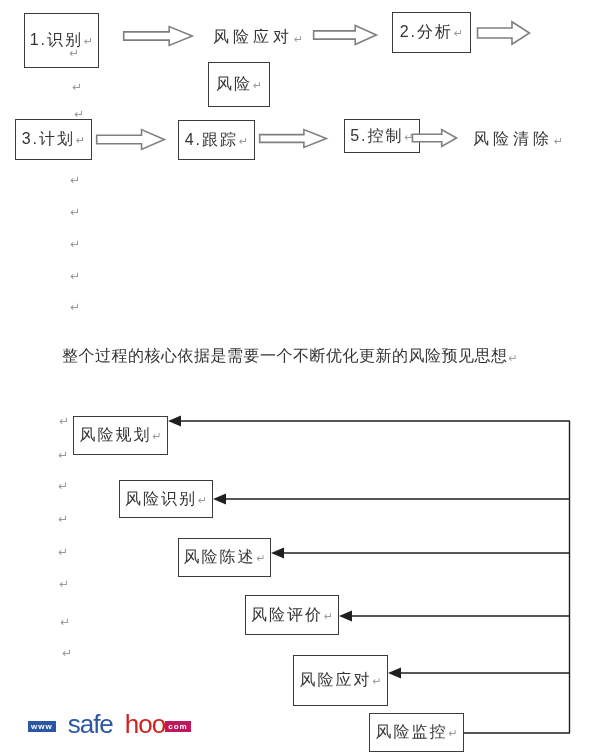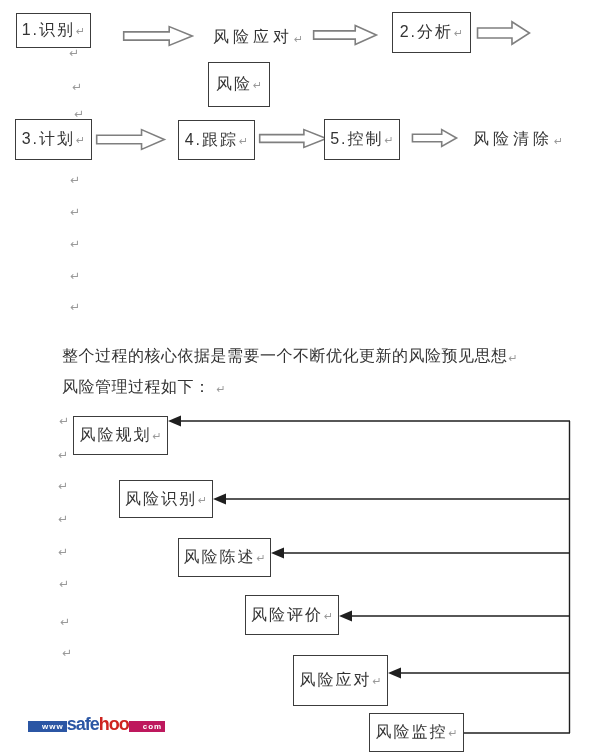--- a/index.html
+++ b/index.html
@@ -38,26 +38,26 @@
   .mpil{
     position:absolute;color:#9a9a9a;font-size:12px;line-height:12px;
   }
   
   .logo{
     position:absolute;left:28px;top:712px;display:flex;align-items:flex-end;
     font-family:"Liberation Sans",sans-serif;
   }
   .logo .chip{
     color:#fff;font-size:8px;font-weight:bold;letter-spacing:1px;
-    padding:2px 3px 1px 14px;line-height:8px;margin-bottom:4px;
+    padding:2px 3px 1px 3px;line-height:8px;margin-bottom:4px;
   }
   .logo .chip-www{background:#2B56A4;}
   .logo .chip-com{background:#be185d;}
   .logo .word{
-    font-size:18px;line-height:24px;font-weight:bold;letter-spacing:-1px;
+    font-size:26px;line-height:24px;font-weight:normal;letter-spacing:-1px;margin-left:12px;
   }
   .logo .word-safe{color:#2B56A4;}
   .logo .word-hoo{color:#CE2420;}
 </style>
 </head>
 <body>
 
 <div class="page">
 
   <svg class="connectors" width="602" height="754" viewBox="0 0 602 754">
@@ -68,21 +68,21 @@
     <line x1="349" y1="616" x2="570" y2="616"></line>
     <line x1="398" y1="673" x2="570" y2="673"></line>
     <line x1="464" y1="733" x2="570" y2="733"></line>
     <polygon points="168,421 181,415.5 181,426.5"></polygon>
     <polygon points="213,499 226,493.5 226,504.5"></polygon>
     <polygon points="271,553 284,547.5 284,558.5"></polygon>
     <polygon points="339,616 352,610.5 352,621.5"></polygon>
     <polygon points="388,673 401,667.5 401,678.5"></polygon>
   </svg>
 
-  <div class="fbox" style="left:16px;top:13px;width:75px;height:35px">
+  <div class="fbox" style="left:24px;top:13px;width:75px;height:55px">
     <span class="lbl">1.识别</span>
       <span class="pmark">↵</span>
   </div>
 
   <svg class="barrow" style="left:123px;top:26px" width="70" height="20" viewBox="0 0 100 34" preserveAspectRatio="none">
     <polygon points="1,10 66,10 66,1 99,17 66,33 66,24 1,24" vector-effect="non-scaling-stroke"></polygon>
   </svg>
 
   <div class="ftext" style="left:213px;top:27px">
     <span class="lbl">风险应对</span><span class="pmark">↵</span>
@@ -117,21 +117,21 @@
 
   <div class="fbox" style="left:178px;top:120px;width:77px;height:40px">
     <span class="lbl">4.跟踪</span>
       <span class="pmark">↵</span>
   </div>
 
   <svg class="barrow" style="left:259px;top:129px" width="68" height="19" viewBox="0 0 100 34" preserveAspectRatio="none">
     <polygon points="1,10 66,10 66,1 99,17 66,33 66,24 1,24" vector-effect="non-scaling-stroke"></polygon>
   </svg>
 
-  <div class="fbox" style="left:324px;top:119px;width:76px;height:41px">
+  <div class="fbox" style="left:344px;top:119px;width:76px;height:34px">
     <span class="lbl">5.控制</span>
       <span class="pmark">↵</span>
   </div>
 
   <svg class="barrow" style="left:412px;top:129px" width="45" height="18" viewBox="0 0 100 34" preserveAspectRatio="none">
     <polygon points="1,10 66,10 66,1 99,17 66,33 66,24 1,24" vector-effect="non-scaling-stroke"></polygon>
   </svg>
 
   <div class="ftext" style="left:473px;top:129px">
     <span class="lbl">风险清除</span><span class="pmark">↵</span>
@@ -141,23 +141,20 @@
   <span class="mpil" style="left:72px;top:81px">↵</span>
   <span class="mpil" style="left:74px;top:108px">↵</span>
   <span class="mpil" style="left:70px;top:174px">↵</span>
   <span class="mpil" style="left:70px;top:206px">↵</span>
   <span class="mpil" style="left:70px;top:238px">↵</span>
   <span class="mpil" style="left:70px;top:270px">↵</span>
   <span class="mpil" style="left:70px;top:301px">↵</span>
 
   <div class="ptext" style="left:62px;top:346px">
     <span class="lbl">整个过程的核心依据是需要一个不断优化更新的风险预见思想</span><span class="pmark">↵</span>
-  </div>
-  <div class="ptext" style="left:62px;top:377px">
-    <span class="lbl">风险管理过程如下：</span><span class="pmark" style="margin-left:6px">↵</span>
   </div>
 
   <div class="fbox" style="left:73px;top:416px;width:95px;height:39px">
     <span class="lbl">风险规划</span>
       <span class="pmark">↵</span>
   </div>
   <div class="fbox" style="left:119px;top:480px;width:94px;height:38px">
     <span class="lbl">风险识别</span>
       <span class="pmark">↵</span>
   </div>

